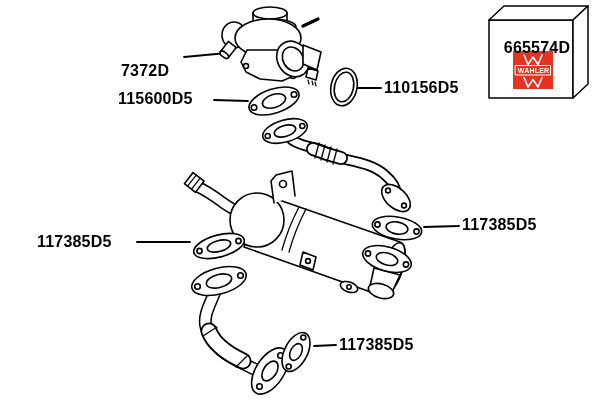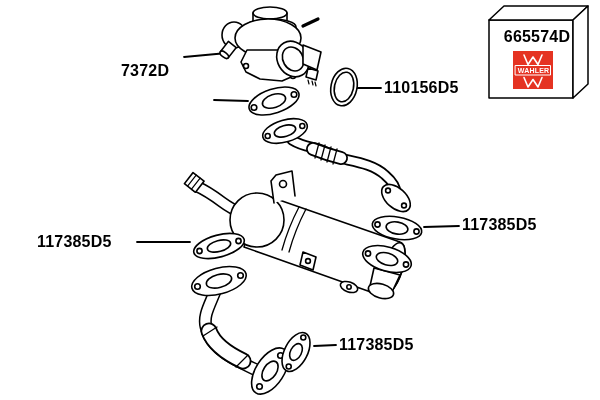--- a/index.html
+++ b/index.html
@@ -149,19 +149,20 @@
       <path d="M524,55 L528,64.5 L533,57 L538,64.5 L542,55" stroke="#fff" stroke-width="1.6"></path>
       <rect x="515.5" y="65.5" width="35" height="9.5" stroke="#fff" stroke-width="1"></rect>
       <path d="M524,77.5 L528,87 L533,79.5 L538,87 L542,77.5" stroke="#fff" stroke-width="1.6"></path>
       <text x="533.5" y="73.3" text-anchor="middle" stroke="none" fill="#fff" style="font:bold 7px 'Liberation Sans',sans-serif;letter-spacing:0.2px">WAHLER</text>
     </g>
 
   </g>
 </svg>
 
 <div class="label" style="left:121px;top:62px">7372D</div>
+<div class="label" style="left:118px;top:90px">115600D5</div>
 <div class="label" style="left:384px;top:79px">110156D5</div>
 <div class="label" style="left:37px;top:233px">117385D5</div>
 <div class="label" style="left:462px;top:216px">117385D5</div>
 <div class="label" style="left:339px;top:336px">117385D5</div>
-<div class="label label-center" style="left:489px;top:28px;width:96px">665574D</div>
+<div class="label label-center" style="left:489px;top:39px;width:96px">665574D</div>
 
 </div>
 
 </body></html>

